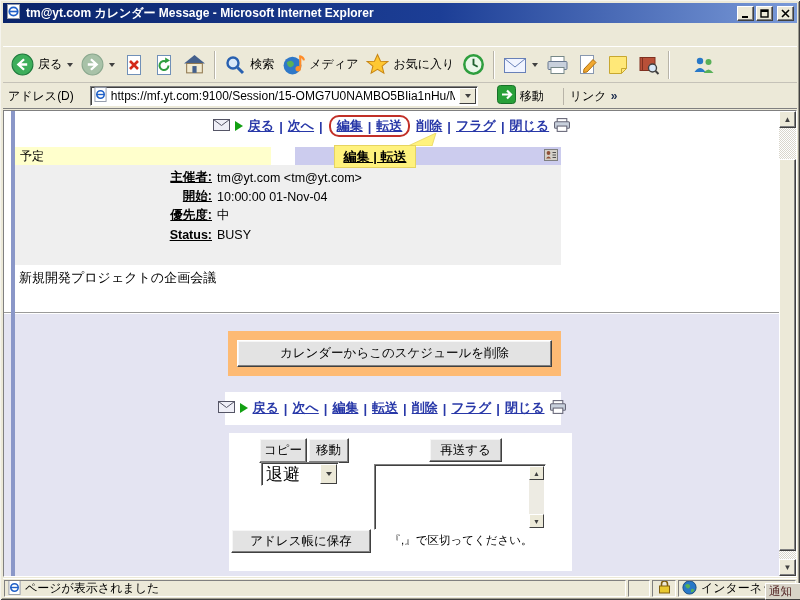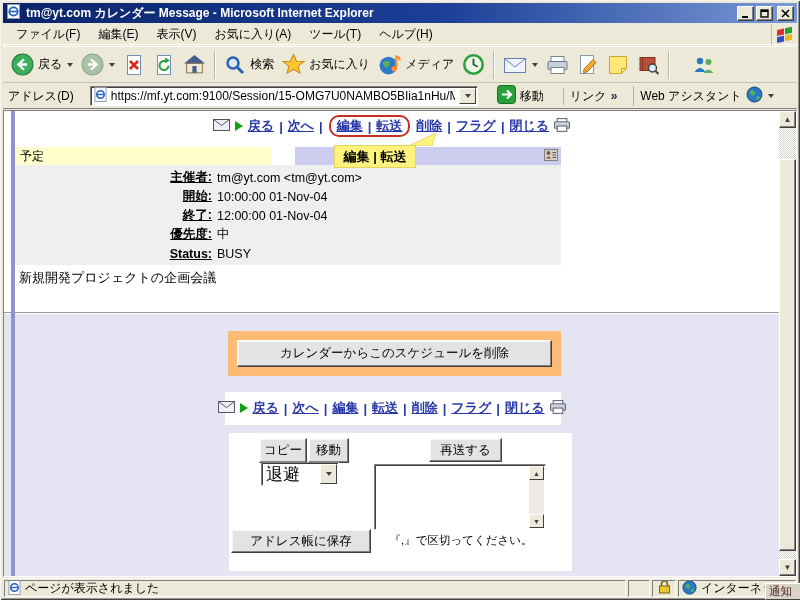--- a/index.html
+++ b/index.html
@@ -54,21 +54,21 @@
   .page-bottom { position:absolute; left:0; top:203px; width:100%; height:264px; background:#E4E4F2; }
   .left-stripe { position:absolute; left:7px; top:0; width:4px; height:100%; background:#8A97C8; }
 
   .nav-row { position:absolute; left:0; width:100%; display:flex; align-items:center; justify-content:center; gap:5px; height:20px; }
   .nav-row a { color:#2838A8; font-weight:bold; font-size:13px; text-decoration:underline; cursor:pointer; white-space:nowrap; }
   .nav-sep { color:#2838A8; font-weight:bold; font-size:13px; }
   .play-icon { width:0; height:0; border-left:8px solid #12A012; border-top:5px solid transparent; border-bottom:5px solid transparent; }
   .redbox { display:inline-flex; align-items:center; gap:5px; border:2px solid #C23028; border-radius:10px; padding:0 6px; margin:0 1px; }
 
   .callout { position:absolute; left:330px; top:34px; width:82px; height:23px; background:#FFF27D; border:1px solid #E6D460;
-             display:flex; align-items:center; justify-content:center; font-weight:bold; font-size:13px; z-index:5; }
+             display:flex; align-items:center; justify-content:center; font-weight:bold; font-size:13px; z-index:5;text-decoration:underline; }
   .callout-tail { position:absolute; left:398px; top:22px; z-index:5; }
 
   .sched-hdr { position:absolute; left:11px; top:36px; width:546px; height:18px; display:flex;gap:24px; }
   .hdr-yellow { width:256px; background:#FFFFCC; font-size:12px; display:flex; align-items:center; padding-left:5px; }
   .hdr-lav { flex:1; background:#CCCCEE; display:flex; align-items:center; justify-content:flex-end; padding-right:3px; }
 
   .fields { position:absolute; left:11px; top:54px; width:546px; height:100px; background:#EFEFEF; padding-top:3px; }
   .frow { display:flex; height:19px; align-items:center; font-size:12.5px; }
   .flabel { width:202px; text-align:right; font-weight:bold; padding-right:5px; white-space:nowrap;text-decoration:underline; }
   .fvalue { white-space:nowrap; }
@@ -153,37 +153,20 @@
           </svg>
         </span>
       <span class="wbtn" style="margin-left:2px">
           <svg width="9" height="9" viewBox="0 0 9 9">
             <path d="M1 1 L8 8 M8 1 L1 8" stroke="#000" stroke-width="1.6"></path>
           </svg>
         </span>
     </span>
   </div>
 
-  <div class="menubar">
-    <span class="menu-item">ファイル(F)</span>
-    <span class="menu-item">編集(E)</span>
-    <span class="menu-item">表示(V)</span>
-    <span class="menu-item">お気に入り(A)</span>
-    <span class="menu-item">ツール(T)</span>
-    <span class="menu-item">ヘルプ(H)</span>
-    <span class="menubar-spacer"></span>
-    <span class="win-logo">
-      <svg width="19" height="18" viewBox="0 0 19 18">
-          <path d="M2 5 L9 3.4 V9.4 L2 11 Z" fill="#D83028"></path>
-          <path d="M10 3.2 L17 1.8 V7.8 L10 9.2 Z" fill="#28A030"></path>
-          <path d="M2 12.2 L9 10.6 V16.4 L2 18 Z" fill="#2850C8"></path>
-          <path d="M10 10.4 L17 9 V14.8 L10 16.2 Z" fill="#E8B820"></path>
-        </svg>
-    </span>
-  </div>
 
   <div class="toolbar">
     <span class="tbtn">
       <span>
           <svg width="23" height="23" viewBox="0 0 22 22">
             <circle cx="11" cy="11" r="10" fill="#3DAE5B" stroke="#1E7A3C"></circle>
             <path d="M12.5 6 L7 11 L12.5 16 M7.5 11 H15.5" stroke="#fff" stroke-width="2.2" fill="none"></path>
           </svg>
         </span>
       <span>戻る</span>
@@ -226,40 +209,40 @@
     </span>
     <span class="tsep"></span>
     <span class="tbtn">
       <span>
           <svg width="22" height="22" viewBox="0 0 22 22">
             <circle cx="9" cy="9" r="5.5" fill="#D8E8F8" stroke="#2860B0" stroke-width="2.4"></circle>
             <path d="M13.5 13.5 L19 19" stroke="#2860B0" stroke-width="3"></path>
           </svg>
         </span>
       <span>検索</span>
-    </span>
-    <span class="tbtn">
-      <span>
-          <svg width="23" height="23" viewBox="0 0 22 22">
-            <polygon points="11,1.5 13.9,7.8 20.8,8.2 15.4,12.6 17.1,19.3 11,15.6 4.9,19.3 6.6,12.6 1.2,8.2 8.1,7.8" fill="#FFC832" stroke="#C88614"></polygon>
-          </svg>
-        </span>
-      <span>お気に入り</span>
     </span>
     <span class="tbtn">
       <span>
           <svg width="23" height="23" viewBox="0 0 22 22">
             <circle cx="10" cy="12" r="8.5" fill="#2E78C8"></circle>
             <path d="M4.5 9 q3.5 -3 6 -0.5 t-1.5 5 q-3.5 0.5 -4.5 -4.5" fill="#58B058"></path>
             <rect x="16.5" y="3" width="2" height="11" fill="#FF8C28"></rect>
             <circle cx="15.5" cy="15" r="2.6" fill="#FF8C28"></circle>
             <path d="M16.5 3 q4 1 4.5 4" stroke="#FF8C28" stroke-width="2" fill="none"></path>
           </svg>
         </span>
       <span>メディア</span>
+    </span>
+    <span class="tbtn">
+      <span>
+          <svg width="23" height="23" viewBox="0 0 22 22">
+            <polygon points="11,1.5 13.9,7.8 20.8,8.2 15.4,12.6 17.1,19.3 11,15.6 4.9,19.3 6.6,12.6 1.2,8.2 8.1,7.8" fill="#FFC832" stroke="#C88614"></polygon>
+          </svg>
+        </span>
+      <span>お気に入り</span>
     </span>
     <span class="tbtn">
       <span>
           <svg width="23" height="23" viewBox="0 0 22 22">
             <circle cx="11" cy="11" r="8.8" fill="#EAF6EA" stroke="#2E9E3E" stroke-width="2.4"></circle>
             <path d="M11 5.5 V11 L15 13.2" stroke="#206030" stroke-width="1.8" fill="none"></path>
           </svg>
         </span>
     </span>
     <span class="tsep"></span>
@@ -337,29 +320,20 @@
       <span><svg width="19" height="19" viewBox="0 0 19 19">
             <rect x="0.5" y="0.5" width="18" height="18" rx="3" fill="#28A038" stroke="#187028"></rect>
             <path d="M5 9.5 H13 M10 5.5 L14 9.5 L10 13.5" stroke="#fff" stroke-width="2.2" fill="none"></path>
           </svg></span>
       <span>移動</span>
     </span>
     <span class="links-sec">
       <span>リンク</span>
       <span class="chev">»</span>
     </span>
-    <span class="links-sec">
-      <span>Web アシスタント</span>
-      <span><svg width="17" height="17" viewBox="0 0 17 17">
-            <circle cx="8.5" cy="8.5" r="7.5" fill="#2878C8" stroke="#184878"></circle>
-            <path d="M3.5 6 q3 -2.5 5 -0.5 t-1 4 q-3 0.5 -4 -3.5" fill="#58B058"></path>
-            <path d="M11 10 q2.5 -0.5 3 2 q-2 2.5 -4 1.5 q0 -2.5 1 -3.5" fill="#58B058"></path>
-          </svg></span>
-      <span class="dd-arrow"></span>
-    </span>
   </div>
 
   <div class="viewport">
     <div class="page">
       <div class="page-top"></div>
       <div class="page-bottom"></div>
       <div class="left-stripe"></div>
 
       <div class="nav-row" style="top:5px">
         <span><svg width="17" height="12" viewBox="0 0 17 12">
@@ -408,24 +382,20 @@
       <div class="fields">
         <div class="frow">
           <span class="flabel">主催者:</span>
           <span class="fvalue">tm@yt.com &lt;tm@yt.com&gt;</span>
         </div>
         <div class="frow">
           <span class="flabel">開始:</span>
           <span class="fvalue">10:00:00 01-Nov-04</span>
         </div>
         <div class="frow">
-          <span class="flabel">終了:</span>
-          <span class="fvalue">12:00:00 01-Nov-04</span>
-        </div>
-        <div class="frow">
           <span class="flabel">優先度:</span>
           <span class="fvalue">中</span>
         </div>
         <div class="frow">
           <span class="flabel">Status:</span>
           <span class="fvalue">BUSY</span>
         </div>
       </div>
 
       <div class="body-text">新規開発プロジェクトの企画会議</div>

